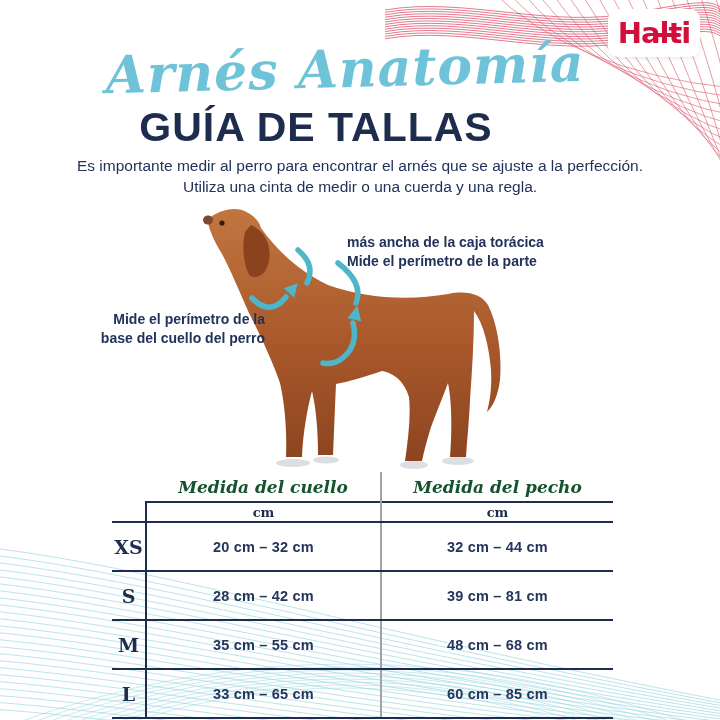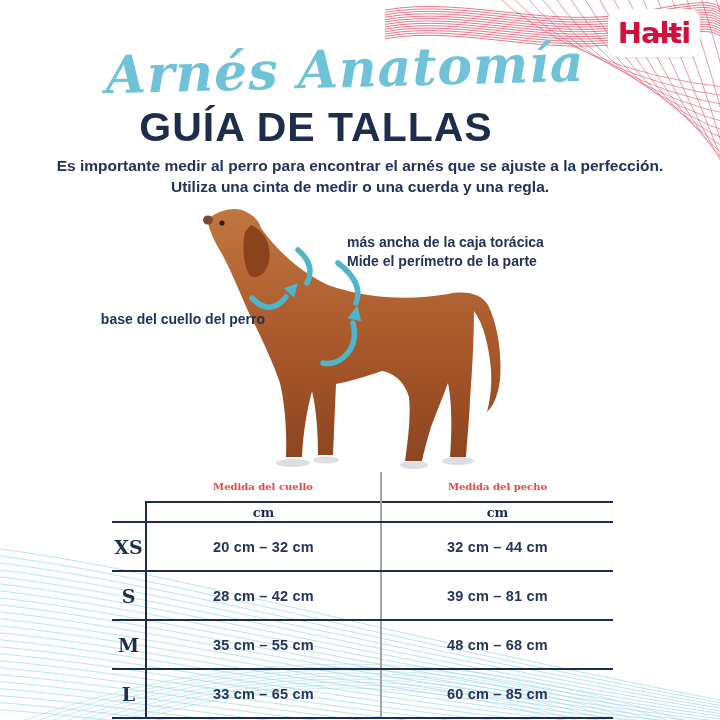--- a/index.html
+++ b/index.html
@@ -26,39 +26,39 @@
     position:absolute;left:0;top:38px;width:690px;text-align:center;z-index:2;
     font-family:"DejaVu Serif",serif;font-style:italic;font-weight:bold;
     font-size:52px;letter-spacing:1px;transform:rotate(-1.5deg);
   }
   .main-title{
     position:absolute;left:0;top:104px;width:632px;text-align:center;z-index:2;
     font-weight:700;font-size:41px;letter-spacing:1px;
   }
   .intro{
     position:absolute;left:0;top:155px;width:720px;text-align:center;z-index:2;
-    font-size:15.5px;font-weight:700;line-height:21px;
+    font-size:15.5px;font-weight:400;line-height:21px;
   }
 
   
   .dog-wrap{position:absolute;left:150px;top:205px;width:410px;height:266px;z-index:1;}
   .note{position:absolute;z-index:2;font-size:14px;font-weight:600;line-height:19px;}
   .note-chest{left:347px;top:233px;text-align:left;}
   .note-neck{left:95px;top:310px;width:170px;text-align:right;}
 
   
   .size-table{position:absolute;left:112px;top:472px;z-index:2;border-collapse:collapse;table-layout:fixed;}
   .size-table td,.size-table th{padding:0;text-align:center;vertical-align:middle;background:transparent;}
   .col-size{width:34px;}
   .col-neck{width:235px;}
   .col-chest{width:232px;}
   .row-head{height:30px;}
   .row-unit{height:20px;}
   .row-data{height:49px;}
-  .hdr{font-family:"DejaVu Serif",serif;font-weight:bold;font-size:10px;color:#ef4444;}
+  .hdr{font-family:"DejaVu Serif",serif;font-weight:bold;font-size:17px;color:#14532d;font-style:italic;}
   .unit{font-family:"DejaVu Serif",serif;font-weight:bold;font-size:13px;color:#1e2c4e;}
   .size-lbl{font-family:"DejaVu Serif",serif;font-weight:bold;font-size:19px;color:#1e2c4e;}
   .val{font-size:14.5px;font-weight:600;color:#25355c;letter-spacing:0.2px;}
   .b-bot{border-bottom:2px solid #1e2c4e;}
   .b-top{border-top:2px solid #1e2c4e;}
   .b-left{border-left:2px solid #a3a3a3;margin-left:28px;}
   .b-right{border-right:2px solid #1e2c4e;}
 </style>
 </head>
 <body>
@@ -208,20 +208,21 @@
       </g>
       <polygon fill="#4db6ca" points="-7,8 7,8 0,-7" transform="translate(206,107) rotate(12)"></polygon>
     </svg>
   </div>
 
   <div class="note note-chest">
     <div>más ancha de la caja torácica</div>
     <div>Mide el perímetro de la parte</div>
   </div>
   <div class="note note-neck">
+    <div>Mide el perímetro de la</div>
     <div>base del cuello del perro</div>
   </div>
 
   <table class="size-table">
     <colgroup>
         <col class="col-size">
         <col class="col-neck">
         <col class="col-chest">
       </colgroup>
     <tbody>

